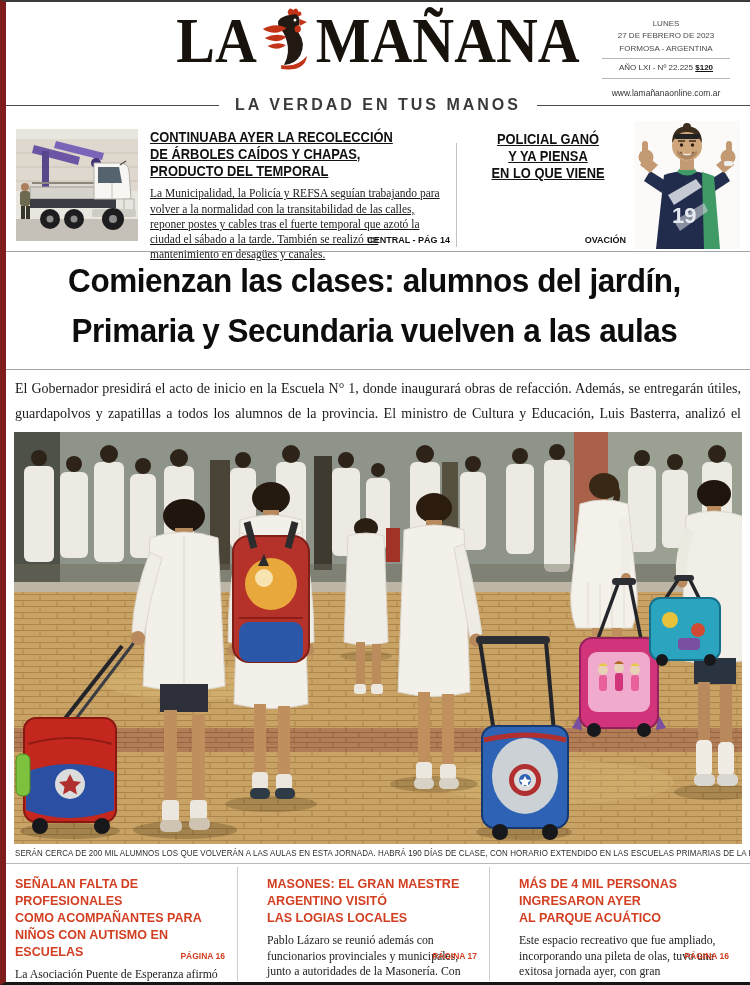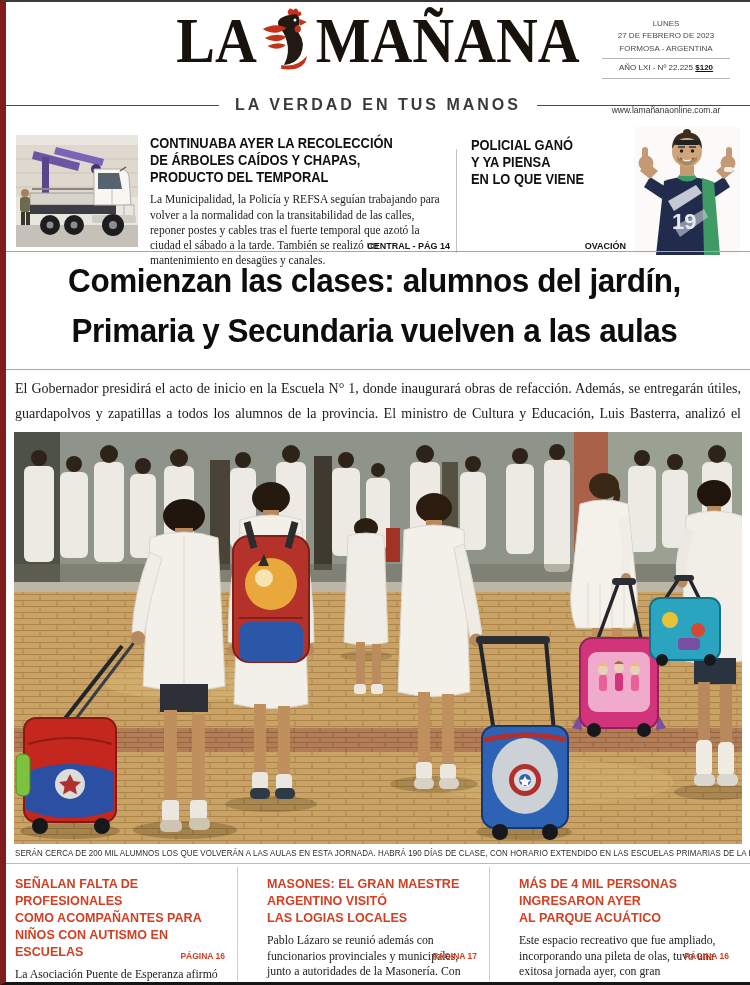--- a/index.html
+++ b/index.html
@@ -13,36 +13,36 @@
   .masthead{position:absolute;top:6px;left:0;right:0;height:84px;}
   .logo{position:absolute;left:50%;top:2px;transform:translateX(-50%) scaleX(.92);
     display:flex;align-items:center;font-family:"Liberation Serif",serif;font-weight:bold;
     font-size:63px;line-height:1;color:#17130c;white-space:nowrap;}
   .rooster{height:72px;width:60px;margin:-12px 2px 0 2px;}
   .dateline{position:absolute;right:8px;top:10px;width:152px;text-align:center;
     font-size:8px;line-height:1.55;color:#4a4a4a;}
   .dl-sep{border-top:1px solid #b5b5b5;margin:3px 12px;}
   .dl-edition{color:#3a3a3a;}
   .dl-price{font-weight:bold;color:#111;text-decoration:underline;}
-  .dl-web{margin-top:25px;color:#333;font-size:8.5px;}
+  .dl-web{margin-top:8px;color:#333;font-size:8.5px;}
   
   .tagline-row{position:absolute;top:94px;left:0;right:0;display:flex;align-items:center;}
   .tagline-row .tl-line{flex:1;height:1px;background:#4c4c4c;}
   .tagline-text{margin:0 16px;font-size:16px;font-weight:bold;letter-spacing:3px;color:#3a3a3a;}
   
-  .top-row{position:absolute;top:123px;left:10px;right:8px;height:132px;display:flex;}
+  .top-row{position:absolute;top:117px;left:10px;right:8px;height:132px;display:flex;text-decoration:underline;}
   .ta-left{width:440px;display:flex;}
   .truck-box{width:122px;height:112px;margin-top:10px;flex:none;}
   .ta-text{flex:1;padding:10px 8px 0 12px;position:relative;}
   .ta-h{margin:0 0 7px 0;font-size:14px;line-height:1.2;font-weight:bold;color:#101010;
     white-space:pre-line;transform:scaleX(.92);transform-origin:0 0;width:108%;}
   .ta-b{margin:0;font-family:"Liberation Serif",serif;font-size:11.5px;line-height:1.32;color:#222;}
   .ta-ref{position:absolute;bottom:6px;right:6px;font-size:9px;font-weight:bold;color:#111;}
   .vdiv{width:1px;background:#c2c2c2;margin:24px 0 4px;}
-  .ta-right{flex:1;display:flex;padding-left:14px;}
+  .ta-right{flex:1;display:flex;padding-left:14px;text-align:center;}
   .ta-right .ta-text{padding:12px 6px 0 0;}
   .player-box{width:110px;height:128px;margin-top:2px;flex:none;}
   
   .rule{position:absolute;left:0;right:0;height:1px;background:#a5a5a5;}
   .rule1{top:249px;} .rule2{top:367px;} .rule3{top:861px;background:#b8b8b8;}
   
   .main-headline{position:absolute;top:253px;left:0;right:8px;text-align:center;}
   .main-headline span{display:block;width:108%;margin-left:-4%;transform:scaleX(.926);
     font-size:34px;line-height:50px;font-weight:bold;letter-spacing:-.5px;color:#0d0d0d;
     white-space:pre-line;}

